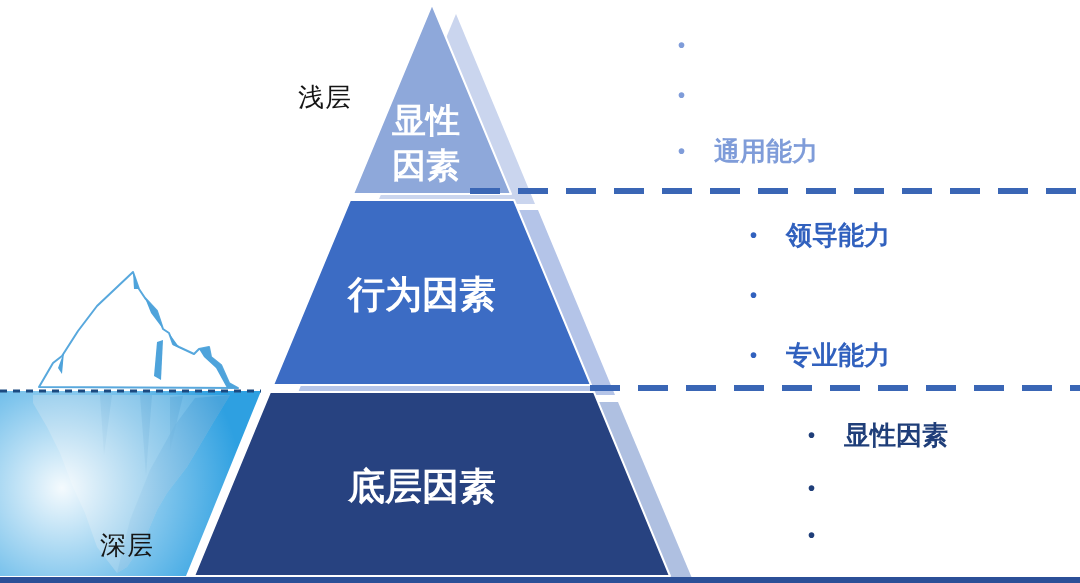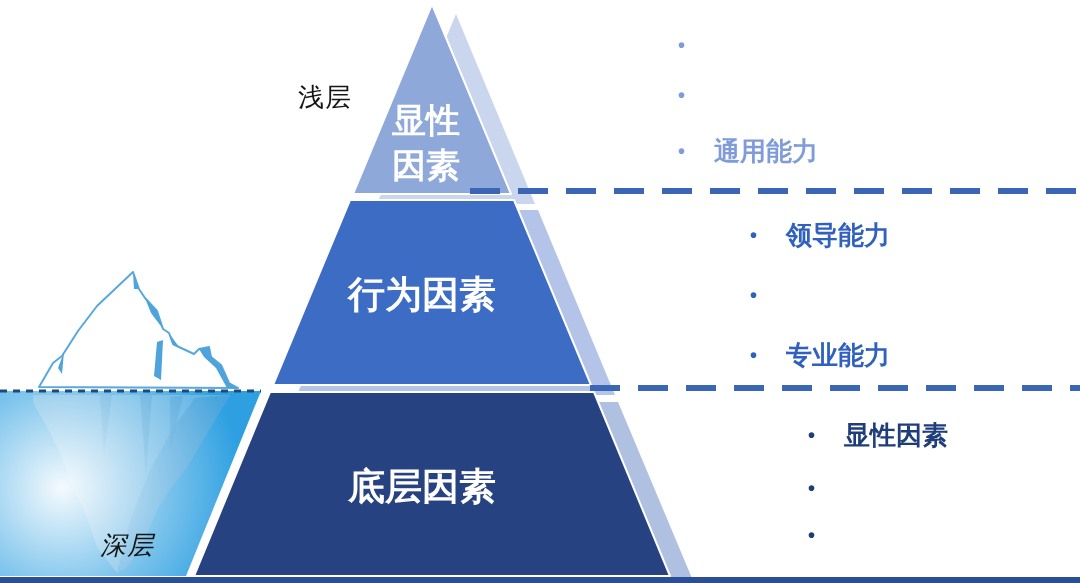--- a/index.html
+++ b/index.html
@@ -75,21 +75,21 @@
       <polygon stroke="#ffffff" stroke-width="2" stroke-linejoin="round" points="270,392 594,392 670,576 194,576" fill="#274280"></polygon>
     </g>
 
     <rect x="0" y="577" width="1080" height="6" fill="#2B4F97"></rect>
 
     <line x1="470" y1="191" x2="1080" y2="191" stroke-width="6" stroke-dasharray="30 18" stroke="#3A66B5"></line>
     <line x1="590" y1="388" x2="1080" y2="388" stroke-width="6" stroke-dasharray="30 18" stroke="#3A66B5"></line>
   </svg>
 
   <div class="abs depth-label" style="left:298px;top:80px;">浅层</div>
-  <div class="abs depth-label" style="left:100px;top:528px;font-style:italic;">深层</div>
+  <div class="abs depth-label" style="left:100px;top:528px;">深层</div>
 
   <div class="abs layer-label top" style="left:392px;top:98px;">显性因素</div>
   <div class="abs layer-label mid" style="left:348px;top:270px;">行为因素</div>
   <div class="abs layer-label bot" style="left:348px;top:462px;">底层因素</div>
 
   <ul class="abs bullets g1" style="left:678px;top:34px;">
     <li>
       <span class="dot">•</span>
     </li>
     <li>

